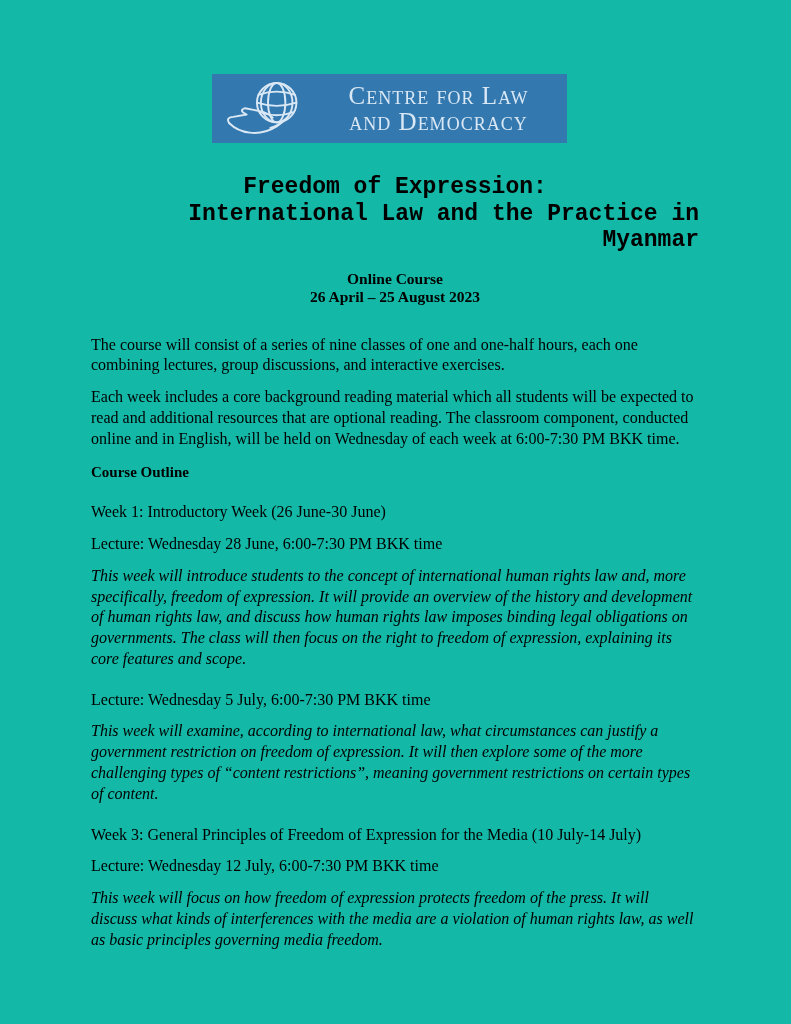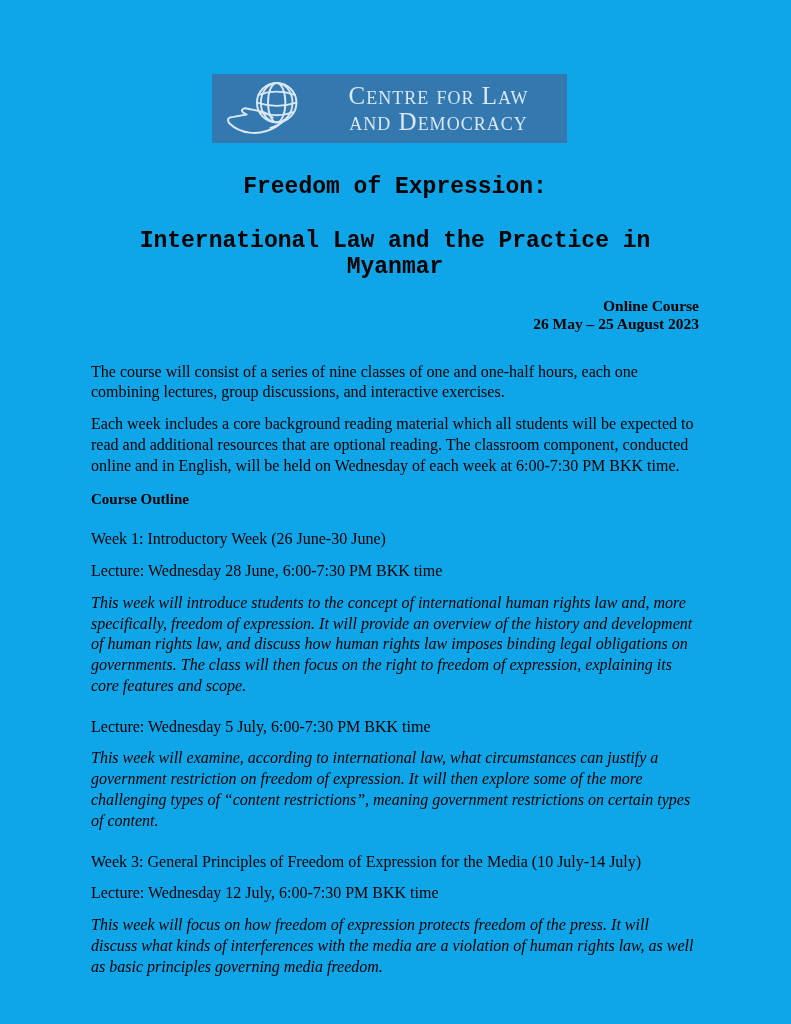--- a/index.html
+++ b/index.html
@@ -1,20 +1,20 @@
 <!DOCTYPE html>
 <html><head>
 <meta charset="utf-8">
 <style>
   html, body { margin: 0; padding: 0; background: #ffffff; }
   .page {
     position: relative;
     width: 791px;
     height: 1024px;
-    background: #0ea5e9;
+    background: #14b8a6;
     box-sizing: border-box;
     padding: 74px 92px 0 91px;
     font-family: "Liberation Serif", serif;
     color: #000000;
     overflow: hidden;
   }
   
   .logo {
     width: 355px;
     height: 69px;
@@ -39,23 +39,23 @@
   }
   
   .title {
     text-align: center;
     font-weight: bold;
     font-size: 23px;
     margin: 0;
     font-family: Liberation Mono, monospace;
   }
   .title-1 { margin-top: 31px; }
-  .title-2 { margin-top: 28px; }
+  .title-2 { margin-top: 1px; text-align: right; }
   .subtitle {
-    text-align: right;
+    text-align: center;
     font-weight: bold;
     font-size: 15.5px;
     line-height: 1.15;
     margin: 0;
   }
   .subtitle-1 { margin-top: 17px; }
   
   .body-text { font-size: 16px; line-height: 1.3; }
   .body-text p { margin: 4px 0 11px 0; }
   .intro-1 { margin-top: 29px !important; }
@@ -96,21 +96,21 @@
     </span>
     <span class="logo-text">
       <div>Centre for Law</div>
       <div>and Democracy</div>
     </span>
   </div>
 
   <h1 class="title title-1">Freedom of Expression:</h1>
   <h1 class="title title-2">International Law and the Practice in Myanmar</h1>
   <div class="subtitle subtitle-1">Online Course</div>
-  <div class="subtitle">26 May – 25 August 2023</div>
+  <div class="subtitle">26 April – 25 August 2023</div>
 
   <div class="body-text">
 
     <p class="intro-1">The course will consist of a series of nine classes of one and one-half hours, each one combining lectures, group discussions, and interactive exercises.</p>
     <p>Each week includes a core background reading material which all students will be expected to read and additional resources that are optional reading. The classroom component, conducted online and in English, will be held on Wednesday of each week at 6:00-7:30 PM BKK time.</p>
 
     <h2 class="outline-heading">Course Outline</h2>
 
     <div class="week">
       <p class="week-head"><span class="week-label">Week 1</span><span>: Introductory Week (26 June-30 June)</span></p>

